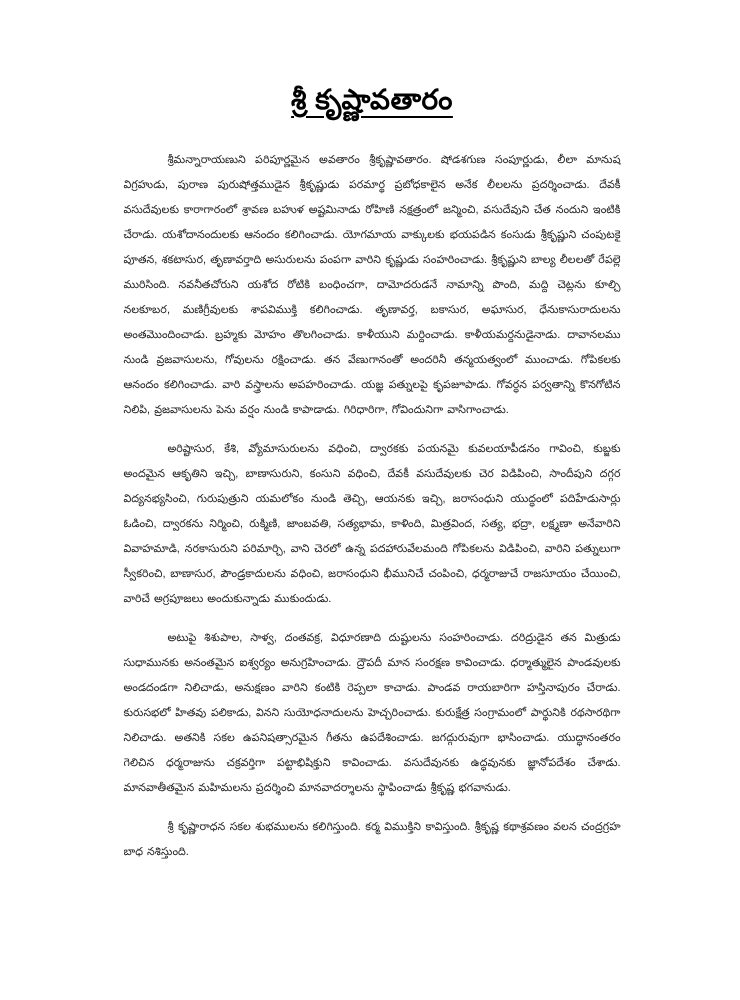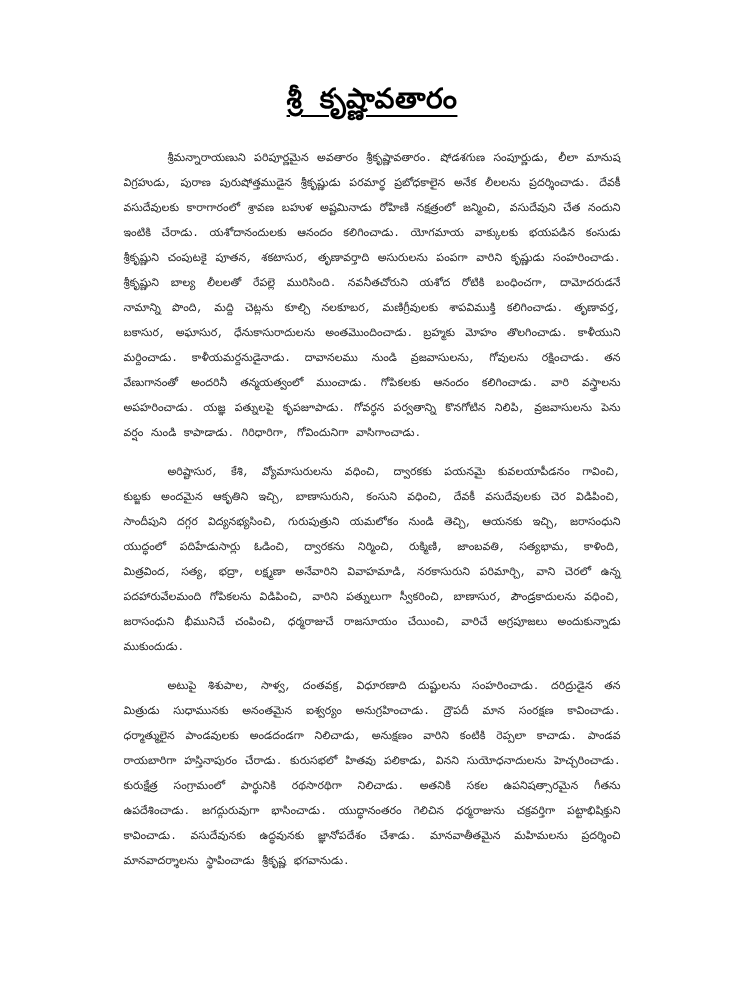--- a/index.html
+++ b/index.html
@@ -8,21 +8,21 @@
     background: #ffffff;
   }
   .page {
     position: relative;
     width: 617px;
     height: 1000px;
     margin: 0 auto;
     background: #ffffff;
     box-sizing: border-box;
     padding: 62px 58px 40px 62px;
-    font-family: Liberation Mono, monospace;
+    font-family: Liberation Sans, sans-serif;
     color: #1b1b1b;
     overflow: hidden;
   }
   .doc-title {
     margin: 22px 0 24px 0;
     text-align: center;
     font-size: 28px;
     font-weight: 700;
     color: #000000;
     letter-spacing: 0.5px;
@@ -49,14 +49,15 @@
 <body>
 
 <div class="page">
   <h1 class="doc-title">
     <span class="title-text">శ్రీ కృష్ణావతారం</span>
   </h1>
   <div class="doc-body">
     <p>శ్రీమన్నారాయణుని పరిపూర్ణమైన అవతారం శ్రీకృష్ణావతారం. షోడశగుణ సంపూర్ణుడు, లీలా మానుష విగ్రహుడు, పురాణ పురుషోత్తముడైన శ్రీకృష్ణుడు పరమార్థ ప్రబోధకాలైన అనేక లీలలను ప్రదర్శించాడు. దేవకీ వసుదేవులకు కారాగారంలో శ్రావణ బహుళ అష్టమినాడు రోహిణి నక్షత్రంలో జన్మించి, వసుదేవుని చేత నందుని ఇంటికి చేరాడు. యశోదానందులకు ఆనందం కలిగించాడు. యోగమాయ వాక్కులకు భయపడిన కంసుడు శ్రీకృష్ణుని చంపుటకై పూతన, శకటాసుర, తృణావర్తాది అసురులను పంపగా వారిని కృష్ణుడు సంహరించాడు. శ్రీకృష్ణుని బాల్య లీలలతో రేపల్లె మురిసింది. నవనీతచోరుని యశోద రోటికి బంధించగా, దామోదరుడనే నామాన్ని పొంది, మద్ది చెట్లను కూల్చి నలకూబర, మణిగ్రీవులకు శాపవిముక్తి కలిగించాడు. తృణావర్త, బకాసుర, అఘాసుర, ధేనుకాసురాదులను అంతమొందించాడు. బ్రహ్మకు మోహం తొలగించాడు. కాళీయుని మర్దించాడు. కాళీయమర్దనుడైనాడు. దావానలము నుండి వ్రజవాసులను, గోవులను రక్షించాడు. తన వేణుగానంతో అందరినీ తన్మయత్వంలో ముంచాడు. గోపికలకు ఆనందం కలిగించాడు. వారి వస్త్రాలను అపహరించాడు. యజ్ఞ పత్నులపై కృపజూపాడు. గోవర్ధన పర్వతాన్ని కొనగోటిన నిలిపి, వ్రజవాసులను పెను వర్షం నుండి కాపాడాడు. గిరిధారిగా, గోవిందునిగా వాసిగాంచాడు.</p>
     <p>అరిష్టాసుర, కేశి, వ్యోమాసురులను వధించి, ద్వారకకు పయనమై కువలయాపీడనం గావించి, కుబ్జకు అందమైన ఆకృతిని ఇచ్చి, బాణాసురుని, కంసుని వధించి, దేవకీ వసుదేవులకు చెర విడిపించి, సాందీపుని దగ్గర విద్యనభ్యసించి, గురుపుత్రుని యమలోకం నుండి తెచ్చి, ఆయనకు ఇచ్చి, జరాసంధుని యుద్ధంలో పదిహేడుసార్లు ఓడించి, ద్వారకను నిర్మించి, రుక్మిణి, జాంబవతి, సత్యభామ, కాళింది, మిత్రవింద, సత్య, భద్రా, లక్ష్మణా అనేవారిని వివాహమాడి, నరకాసురుని పరిమార్చి, వాని చెరలో ఉన్న పదహారువేలమంది గోపికలను విడిపించి, వారిని పత్నులుగా స్వీకరించి, బాణాసుర, పౌండ్రకాదులను వధించి, జరాసంధుని భీమునిచే చంపించి, ధర్మరాజుచే రాజసూయం చేయించి, వారిచే అగ్రపూజలు అందుకున్నాడు ముకుందుడు.</p>
     <p>అటుపై శిశుపాల, సాళ్వ, దంతవక్ర, విధూరణాది దుష్టులను సంహరించాడు. దరిద్రుడైన తన మిత్రుడు సుధామునకు అనంతమైన ఐశ్వర్యం అనుగ్రహించాడు. ద్రౌపదీ మాన సంరక్షణ కావించాడు. ధర్మాత్ములైన పాండవులకు అండదండగా నిలిచాడు, అనుక్షణం వారిని కంటికి రెప్పలా కాచాడు. పాండవ రాయబారిగా హస్తినాపురం చేరాడు. కురుసభలో హితవు పలికాడు, వినని సుయోధనాదులను హెచ్చరించాడు. కురుక్షేత్ర సంగ్రామంలో పార్థునికి రథసారథిగా నిలిచాడు. అతనికి సకల ఉపనిషత్సారమైన గీతను ఉపదేశించాడు. జగద్గురువుగా భాసించాడు. యుద్ధానంతరం గెలిచిన ధర్మరాజును చక్రవర్తిగా పట్టాభిషిక్తుని కావించాడు. వసుదేవునకు ఉద్ధవునకు జ్ఞానోపదేశం చేశాడు. మానవాతీతమైన మహిమలను ప్రదర్శించి మానవాదర్శాలను స్థాపించాడు శ్రీకృష్ణ భగవానుడు.</p>
+    <p>శ్రీ కృష్ణారాధన సకల శుభములను కలిగిస్తుంది. కర్మ విముక్తిని కావిస్తుంది. శ్రీకృష్ణ కథాశ్రవణం వలన చంద్రగ్రహ బాధ నశిస్తుంది.</p>
   </div>
 </div>
 
 </body></html>

